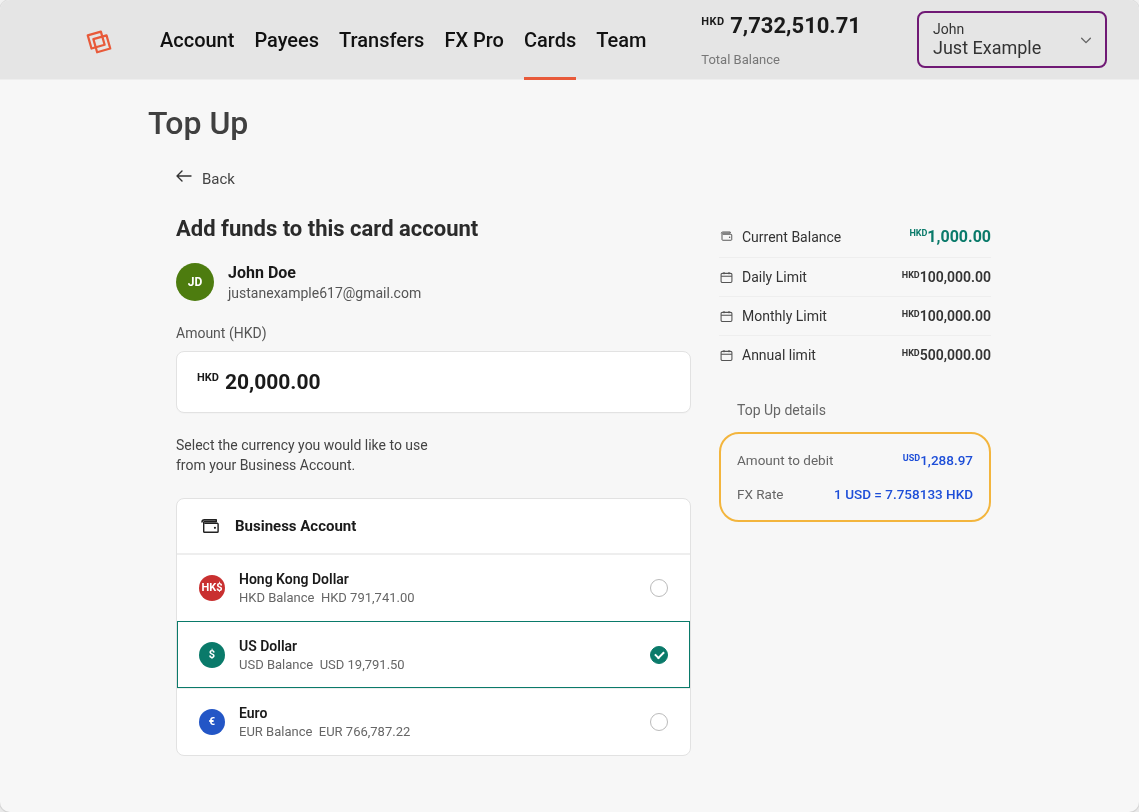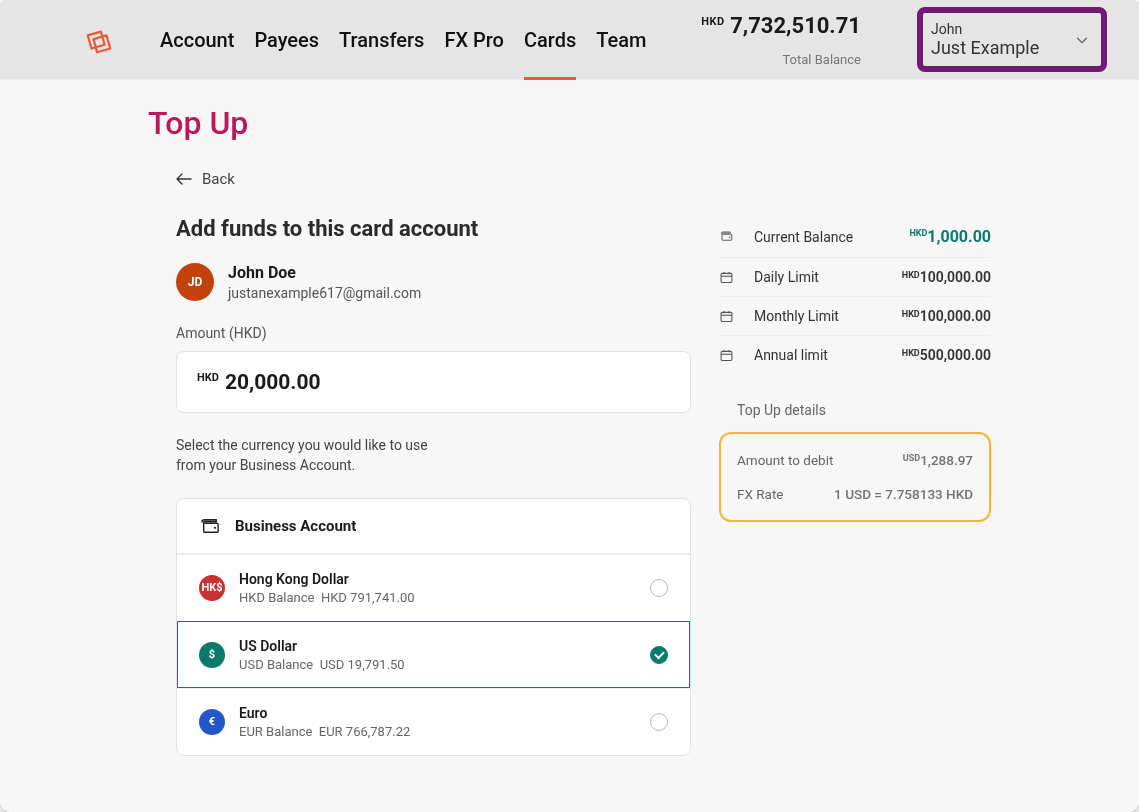--- a/index.html
+++ b/index.html
@@ -62,67 +62,67 @@
     height: 3px;
     background: #e85a3a;
   }
   .balance-block {
     margin-left: auto;
     text-align: left;
     padding-right: 16px;
   }
   .balance-amount { font-size: 22px; font-weight: 700; }
   .balance-amount .ccy { font-size: 11px; font-weight: 700; vertical-align: top; position: relative; top: 2px; letter-spacing: 0.5px; }
-  .balance-label { font-size: 13px; color: #777; margin-top: 14px; text-align: right; }
+  .balance-label { font-size: 13px; color: #777; margin-top: 14px; }
   .user-chip {
-    border: 6px solid #701a75;
+    border: 2px solid #701a75;
     border-radius: 8px;
-    padding: 8px 40px 8px 8px;
+    padding: 8px 40px 8px 14px;
     min-width: 190px;
     position: relative;
     cursor: pointer;
   }
   .user-chip .line1 { font-size: 14px; color: #333; }
   .user-chip .line2 { font-size: 18px; color: #333; font-weight: 400; }
   .user-chip .chev {
     position: absolute; right: 12px; top: 50%; transform: translateY(-50%);
     color: #666;
   }
   
   .page {
     padding: 24px 148px 0 148px;
   }
   .page-title {
     font-size: 32px;
     font-weight: 500;
-    color: #be185d;
+    color: #404040;
     margin-bottom: 28px;
   }
   .back-link {
-    display: flex; align-items: center; gap: 10px;
+    display: flex; align-items: flex-start; gap: 10px;
     color: #444; font-size: 15px; cursor: pointer;
     margin-left: 28px;
     margin-bottom: 28px;
   }
   .columns {
     display: flex;
     gap: 28px;
     align-items: flex-start;
     margin-left: 28px;
   }
   .col-left { width: 515px; }
   .col-right { width: 272px; }
   .section-heading {
     font-size: 22px; font-weight: 700; color: #2b2b2b;
     margin-bottom: 22px;
   }
   .user-row { display: flex; align-items: center; gap: 14px; margin-bottom: 24px; }
   .avatar {
     width: 38px; height: 38px; border-radius: 50%;
-    background: #c2410c; color: #fff; font-size: 12px; font-weight: 700;
+    background: #4d7c0f; color: #fff; font-size: 12px; font-weight: 700;
     display: flex; align-items: center; justify-content: center;
   }
   .user-text .name { font-size: 16px; font-weight: 700; }
   .user-text .email { font-size: 14px; color: #555; margin-top: 3px; }
   .field-label { font-size: 14px; color: #555; margin-bottom: 10px; }
   .amount-input {
     background: #fff; border: 1px solid #e2e2e2; border-radius: 8px;
     padding: 18px 20px;
     box-shadow: 0 1px 1px rgba(0,0,0,0.02);
     margin-bottom: 22px;
@@ -177,38 +177,38 @@
   }
   
   .info-list { }
   .info-row {
     display: flex; align-items: center; justify-content: space-between;
     padding: 11px 0;
     border-bottom: 1px solid #eee;
     font-size: 14px;
   }
   .info-row:last-of-type { border-bottom: none; }
-  .info-left { display: flex; align-items: center; gap: 20px; color: #333; }
+  .info-left { display: flex; align-items: center; gap: 8px; color: #333; }
   .info-right { font-weight: 600; color: #333; }
   .info-right .ccy { font-size: 9px; font-weight: 700; vertical-align: top; position: relative; top: 1px; }
   .info-right.highlight { color: #0a7a6a; font-weight: 700; font-size: 16px; }
   .info-right.highlight .ccy { color: #0a7a6a; }
   .details-title { font-size: 14px; color: #666; margin: 28px 18px 14px; }
   .details-box {
     border: 2px solid #f3b53d;
-    border-radius: 12px;
+    border-radius: 20px;
     padding: 14px 16px;
   }
   .details-row {
     display: flex; justify-content: space-between; align-items: center;
     font-size: 13.5px; color: #666;
     padding: 4px 0;
   }
   .details-row + .details-row { margin-top: 10px; }
-  .details-val { color: #737373; font-weight: 500; }
+  .details-val { color: #1d4ed8; font-weight: 500; }
   .details-val .ccy { font-size: 9px; font-weight: 700; vertical-align: top; position: relative; top: 1px; }
   .mini-icon { width: 15px; height: 15px; flex-shrink: 0; }
 </style>
 </head>
 <body>
 
 <div class="app-frame">
 
   <div class="topbar">
     <svg class="logo" viewBox="0 0 32 32">

